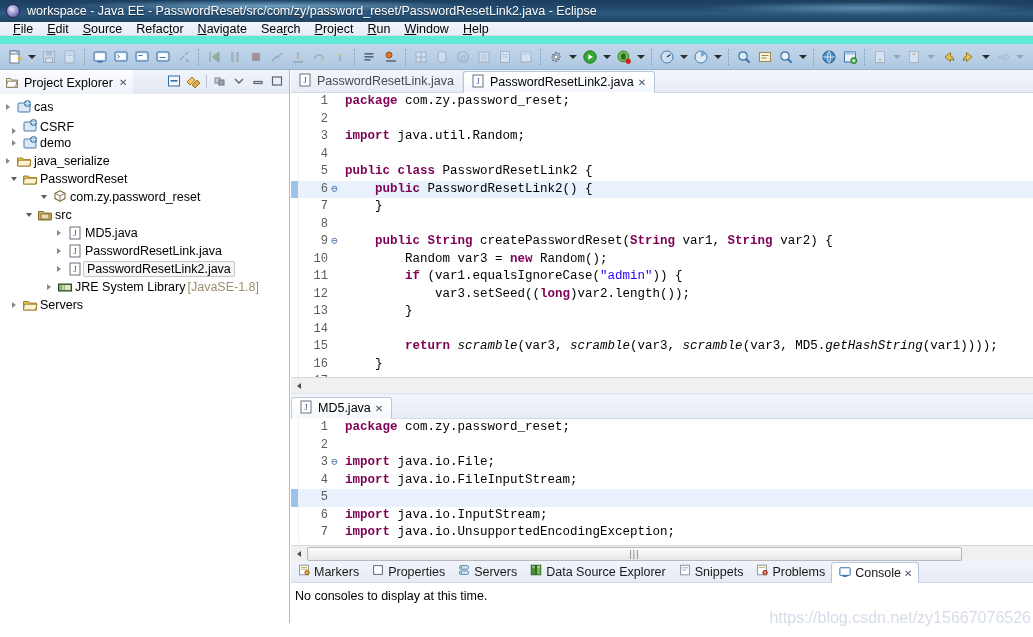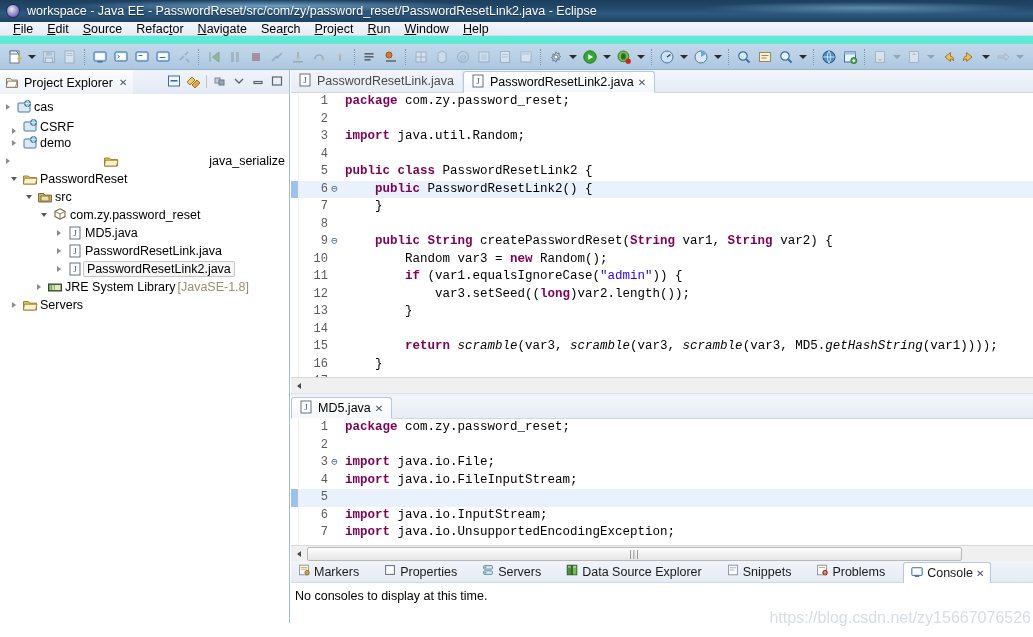--- a/index.html
+++ b/index.html
@@ -232,21 +232,20 @@
 
   .splitter { height: 3px; background: #eef1f6; border-top: 1px solid #dfe4ec; }
 
   
   .bottomview { background: #ffffff; }
   .btabbar {
     height: 22px;
     background: linear-gradient(to bottom, #f1f4fa 0%, #e5ebf5 100%);
     display: flex; align-items: flex-end;
     border-bottom: 1px solid #cfd9e6;
-    gap: 12px;
   }
   .btab {
     display: flex; align-items: center; gap: 3px;
     height: 21px; padding: 0 6px;
     font-size: 12.5px; color: #1a1a1a; white-space: nowrap;
   }
   .btab.active {
     background: #ffffff;
     border-top: 1px solid #b6c8dc;
     border-left: 1px solid #b6c8dc;
@@ -656,21 +655,21 @@
             </span>
             <span class="ticon">
               <svg width="16" height="16" viewBox="0 0 16 16">
                 <rect x="2" y="4" width="12" height="9" rx="1" fill="#dbe8f5" stroke="#4a7ba8"></rect>
                 <circle cx="11.5" cy="4.5" r="3" fill="#6fb3e0" stroke="#2d6591"></circle>
                 <path d="M8.5 4.5h6M11.5 1.6c1.2 1.2 1.2 4.6 0 5.8M11.5 1.6c-1.2 1.2-1.2 4.6 0 5.8" fill="none" stroke="#e9f4fc" stroke-width="0.7"></path>
               </svg>
             </span>
             <span class="tlabel">demo</span>
           </div>
-          <div class="tnode" style=" justify-content: space-between;">
+          <div class="tnode" style="">
             <span class="twist">
               <i></i>
             </span>
             <span class="ticon">
               <svg width="16" height="16" viewBox="0 0 16 16">
                 <path d="M1.5 5h5l1.3 1.6h6.7V13H1.5z" fill="#e8c15c" stroke="#9a7a26" stroke-width="0.9"></path>
                 <path d="M2.4 7.2h12.6L13.6 13H1.4z" fill="#fdf2cf" stroke="#9a7a26" stroke-width="0.9"></path>
               </svg>
             </span>
             <span class="tlabel">java_serialize</span>
@@ -680,44 +679,44 @@
               <i></i>
             </span>
             <span class="ticon">
               <svg width="16" height="16" viewBox="0 0 16 16">
                 <path d="M1.5 5h5l1.3 1.6h6.7V13H1.5z" fill="#e8c15c" stroke="#9a7a26" stroke-width="0.9"></path>
                 <path d="M2.4 7.2h12.6L13.6 13H1.4z" fill="#fdf2cf" stroke="#9a7a26" stroke-width="0.9"></path>
               </svg>
             </span>
             <span class="tlabel">PasswordReset</span>
           </div>
+          <div class="tnode" style="padding-left: 36px;">
+            <span class="twist open">
+              <i></i>
+            </span>
+            <span class="ticon">
+              <svg width="16" height="16" viewBox="0 0 16 16">
+                <path d="M8 1.8l5 2.6v5.2L8 12.2 3 9.6V4.4z" fill="none" stroke="#7d6b3f" stroke-width="1.1"></path>
+                <path d="M3 4.4l5 2.6 5-2.6M8 7v5.2" fill="none" stroke="#7d6b3f" stroke-width="0.9"></path>
+              </svg>
+            </span>
+            <span class="tlabel">com.zy.password_reset</span>
+          </div>
           <div class="tnode" style="padding-left: 21px;">
             <span class="twist open">
               <i></i>
             </span>
             <span class="ticon">
               <svg width="16" height="16" viewBox="0 0 16 16">
                 <path d="M1.5 4.5h5l1.3 1.6h6.7V13H1.5z" fill="#c7ad6a" stroke="#7d6321" stroke-width="0.9"></path>
                 <rect x="4" y="7" width="8" height="5" fill="#e8dcb8" stroke="#7d6321" stroke-width="0.8"></rect>
               </svg>
             </span>
             <span class="tlabel">src</span>
           </div>
-          <div class="tnode" style="padding-left: 36px;">
-            <span class="twist open">
-              <i></i>
-            </span>
-            <span class="ticon">
-              <svg width="16" height="16" viewBox="0 0 16 16">
-                <path d="M8 1.8l5 2.6v5.2L8 12.2 3 9.6V4.4z" fill="none" stroke="#7d6b3f" stroke-width="1.1"></path>
-                <path d="M3 4.4l5 2.6 5-2.6M8 7v5.2" fill="none" stroke="#7d6b3f" stroke-width="0.9"></path>
-              </svg>
-            </span>
-            <span class="tlabel">com.zy.password_reset</span>
-          </div>
           <div class="tnode" style="padding-left: 51px;">
             <span class="twist">
               <i></i>
             </span>
             <span class="ticon">
               <svg width="16" height="16" viewBox="0 0 16 16">
                 <rect x="3" y="2" width="10" height="12" fill="#fff" stroke="#5a6472" stroke-width="0.9"></rect>
                 <text x="8" y="11" font-size="8" font-family="serif" text-anchor="middle" fill="#2d4a8a">J</text>
               </svg>
             </span>
@@ -740,21 +739,21 @@
               <i></i>
             </span>
             <span class="ticon">
               <svg width="16" height="16" viewBox="0 0 16 16">
                 <rect x="3" y="2" width="10" height="12" fill="#fff" stroke="#5a6472" stroke-width="0.9"></rect>
                 <text x="8" y="11" font-size="8" font-family="serif" text-anchor="middle" fill="#2d4a8a">J</text>
               </svg>
             </span>
             <span class="tlabel">PasswordResetLink2.java</span>
           </div>
-          <div class="tnode" style="padding-left: 31px;">
+          <div class="tnode" style="padding-left: 5px; margin-left: 36px;">
             <span class="twist">
               <i></i>
             </span>
             <span class="ticon">
               <svg width="16" height="16" viewBox="0 0 16 16">
                 <rect x="1.5" y="5" width="13" height="7" fill="#5a7a4a" stroke="#2f4a22"></rect>
                 <rect x="2.5" y="6" width="2" height="5" fill="#9fc08c"></rect>
                 <rect x="5" y="6" width="2" height="5" fill="#c9d6a2"></rect>
                 <rect x="7.5" y="6" width="6" height="5" fill="#e2e8c6"></rect>
               </svg>

